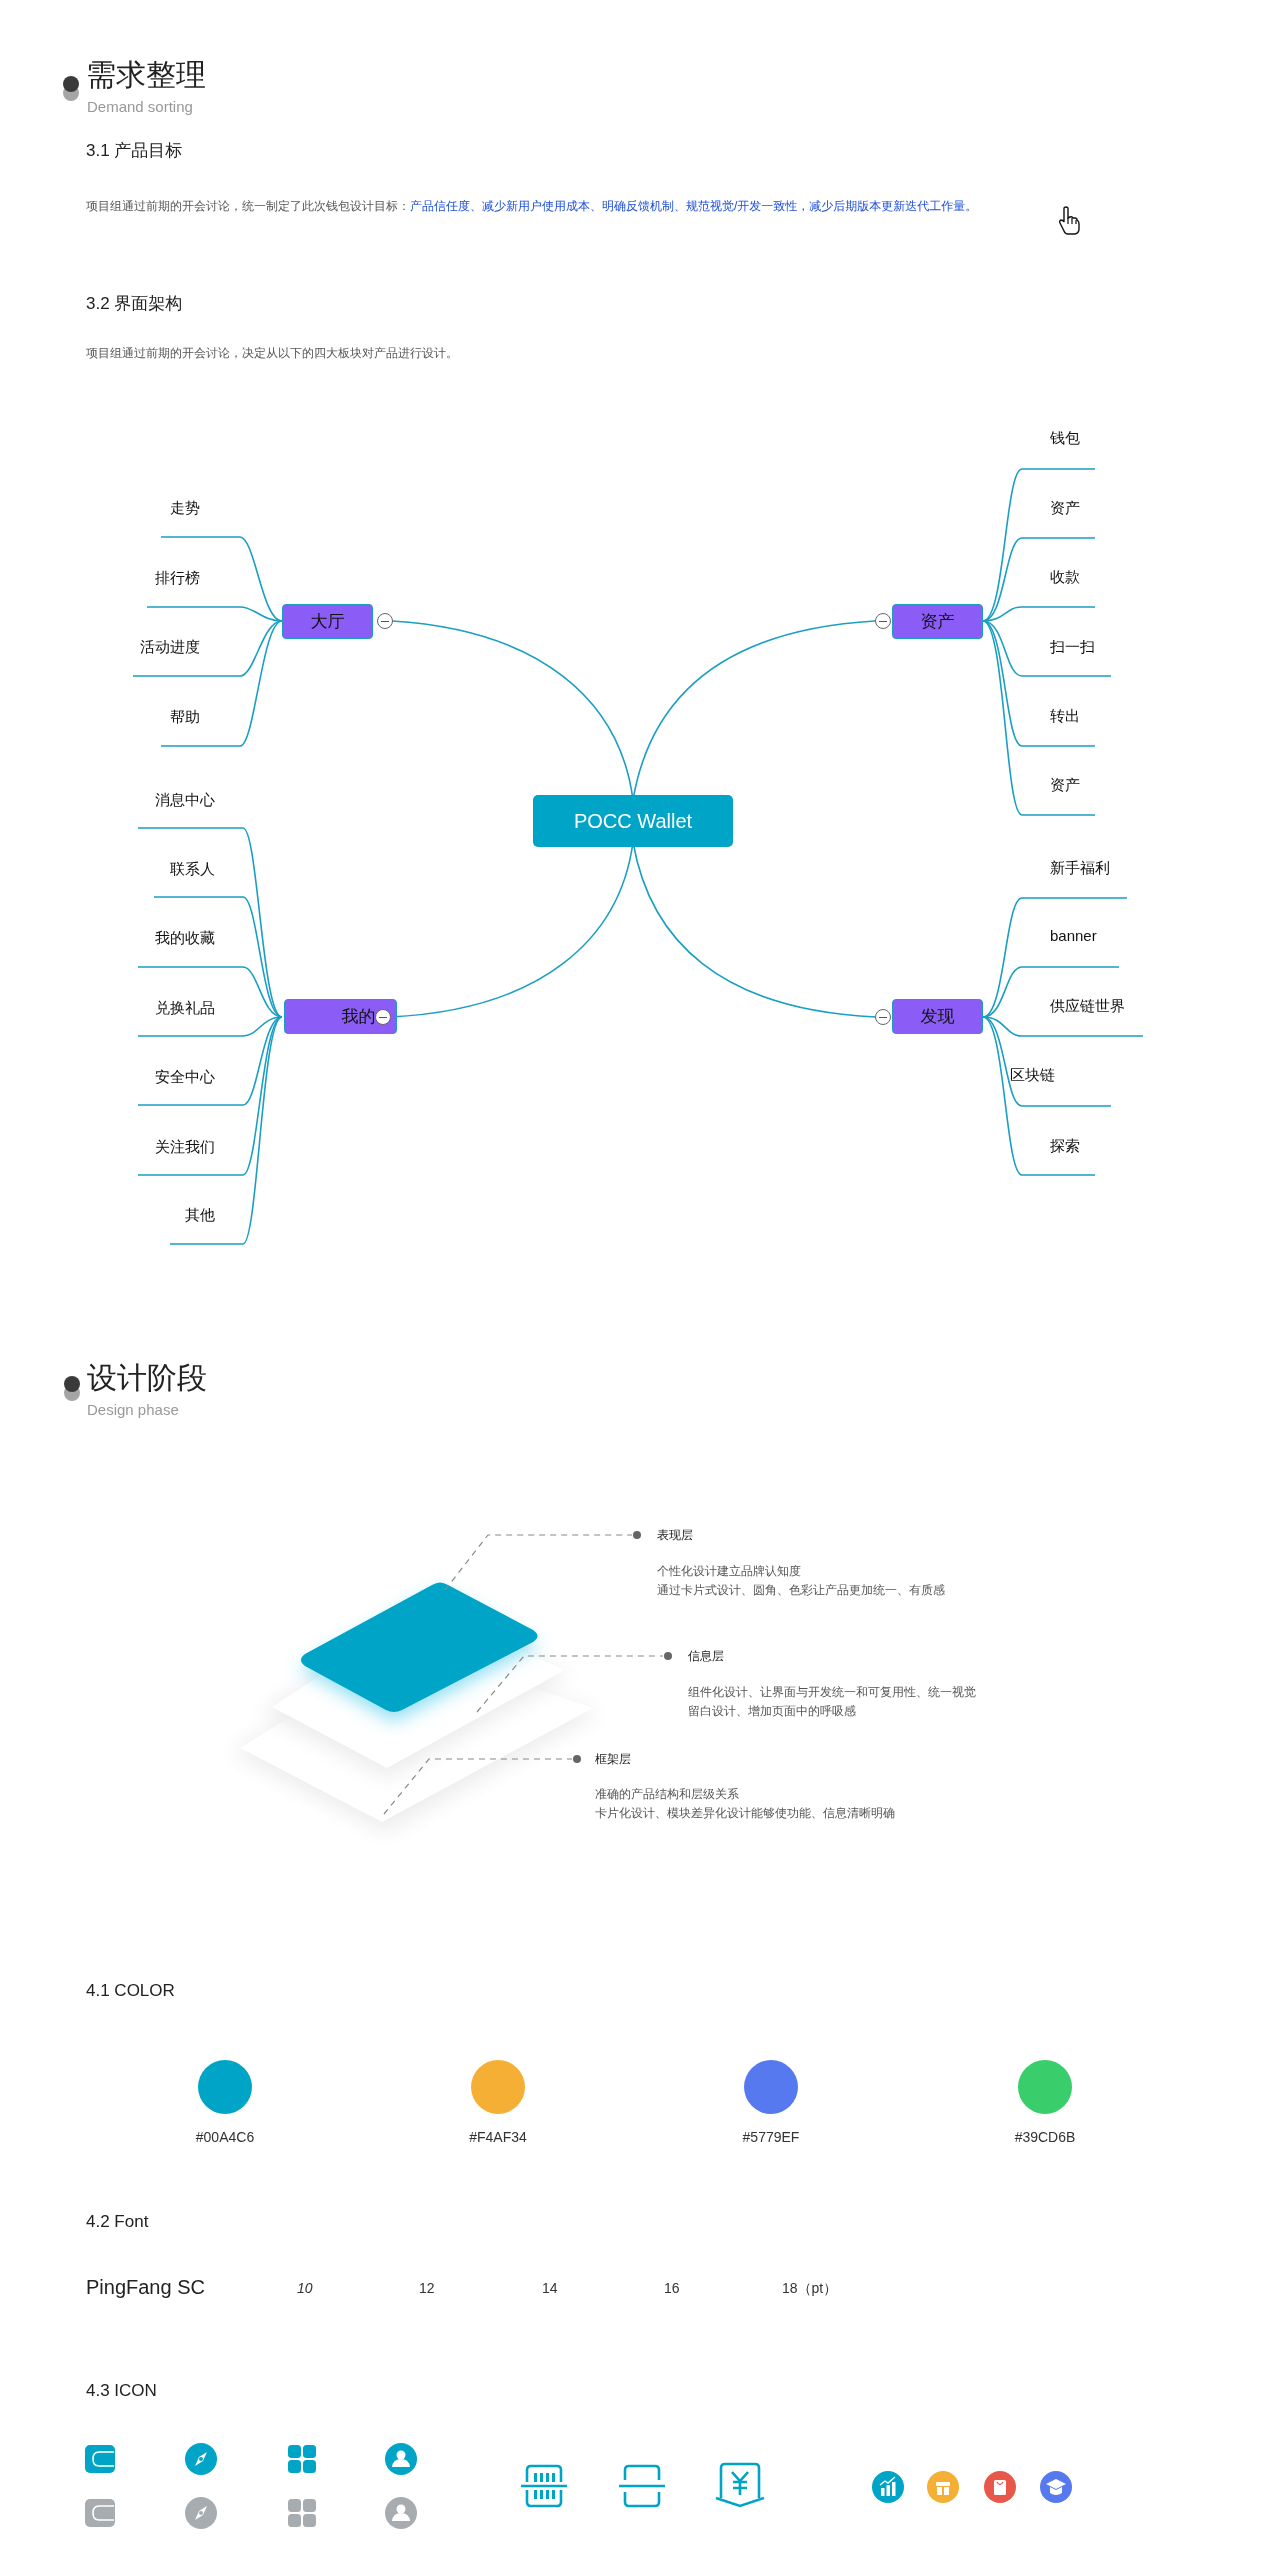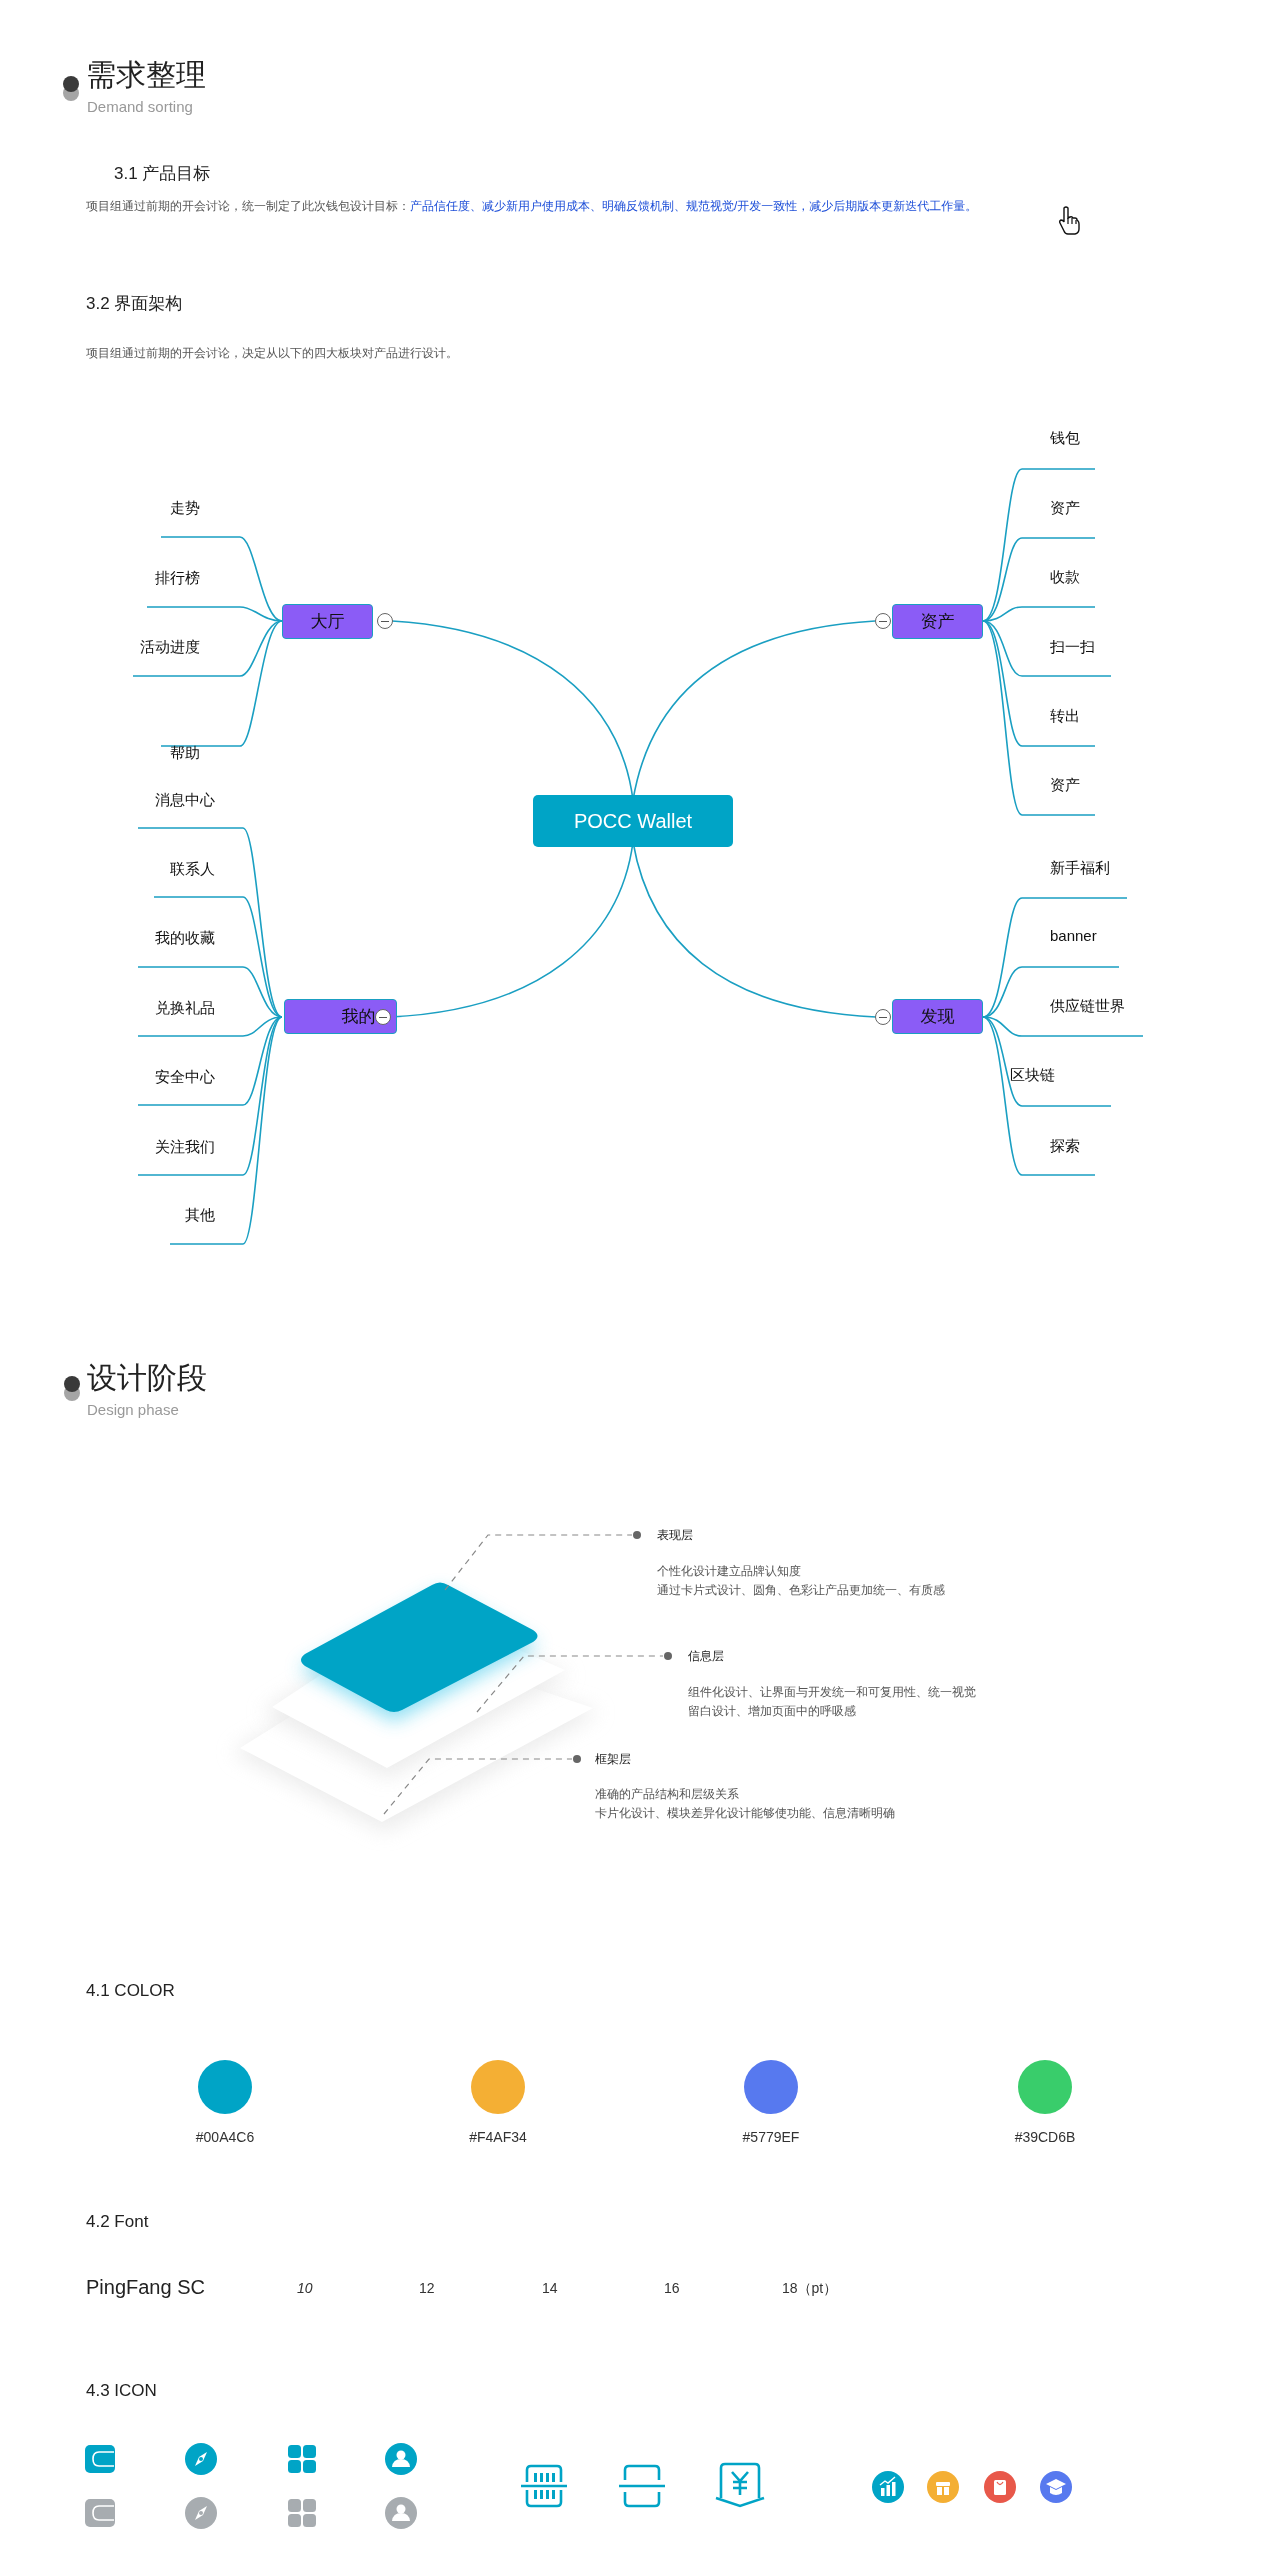--- a/index.html
+++ b/index.html
@@ -34,21 +34,21 @@
   .icon { position: absolute; }
 </style>
 </head>
 <body>
 
 <div class="bullet b1" style="left:63px;top:76px;"></div>
 <div class="bullet b2" style="left:63px;top:85px;"></div>
 <div class="abs sec-title" style="left:86px;top:57px;">需求整理</div>
 <div class="abs sec-sub" style="left:87px;top:98px;">Demand sorting</div>
 
-<div class="abs h3" style="left:86px;top:164px;margin-left:28px;">3.1 产品目标</div>
+<div class="abs h3" style="left:86px;top:141px;">3.1 产品目标</div>
 <div class="abs para" style="left:86px;top:198px;">
   <span>项目组通过前期的开会讨论，统一制定了此次钱包设计目标：</span><span class="hl">产品信任度、减少新用户使用成本、明确反馈机制、规范视觉/开发一致性，减少后期版本更新迭代工作量。</span>
 </div>
 
 <svg class="icon" style="left:1058px;top:206px;" width="22" height="30" viewBox="0 0 22 30">
   <path d="M6 2 Q8 0 10 2 L10 12 L12 11 Q14 10 15 12 L17 12 Q19 12 19 14 L20 15 Q21 16 21 18 L21 23 Q21 27 17 28 L10 28 Q7 28 6 25 L2 17 Q1 15 3 14 Q5 14 6 16 Z" fill="#fff" stroke="#111" stroke-width="1.4"></path>
   <path d="M10 12 L10 18 M14 12 L14 18 M18 14 L18 18" stroke="#111" stroke-width="1.2"></path>
 </svg>
 
 <div class="abs h3" style="left:86px;top:294px;">3.2 界面架构</div>
@@ -88,21 +88,21 @@
   <path d="M983 1017 C 1005 1017, 1005 1175, 1022 1175 L 1095 1175"></path>
 </svg>
 
 <div class="center-node" style="left:533px;top:795px;width:200px;height:52px;">POCC Wallet</div>
 
 <div class="node" style="left:282px;top:604px;width:91px;height:35px;">大厅</div>
 <div class="toggle" style="left:377px;top:613px;"></div>
 <div class="leaf r" style="right:1080px;top:499px;">走势</div>
 <div class="leaf r" style="right:1080px;top:569px;">排行榜</div>
 <div class="leaf r" style="right:1080px;top:638px;">活动进度</div>
-<div class="leaf r" style="right:1080px;top:744px;">帮助</div>
+<div class="leaf r" style="right:1080px;top:708px;">帮助</div>
 
 <div class="node" style="left:892px;top:604px;width:91px;height:35px;">资产</div>
 <div class="toggle" style="left:875px;top:613px;"></div>
 <div class="leaf" style="left:1050px;top:429px;">钱包</div>
 <div class="leaf" style="left:1050px;top:499px;">资产</div>
 <div class="leaf" style="left:1050px;top:568px;">收款</div>
 <div class="leaf" style="left:1050px;top:638px;">扫一扫</div>
 <div class="leaf" style="left:1050px;top:707px;">转出</div>
 <div class="leaf" style="left:1050px;top:776px;">资产</div>
 

